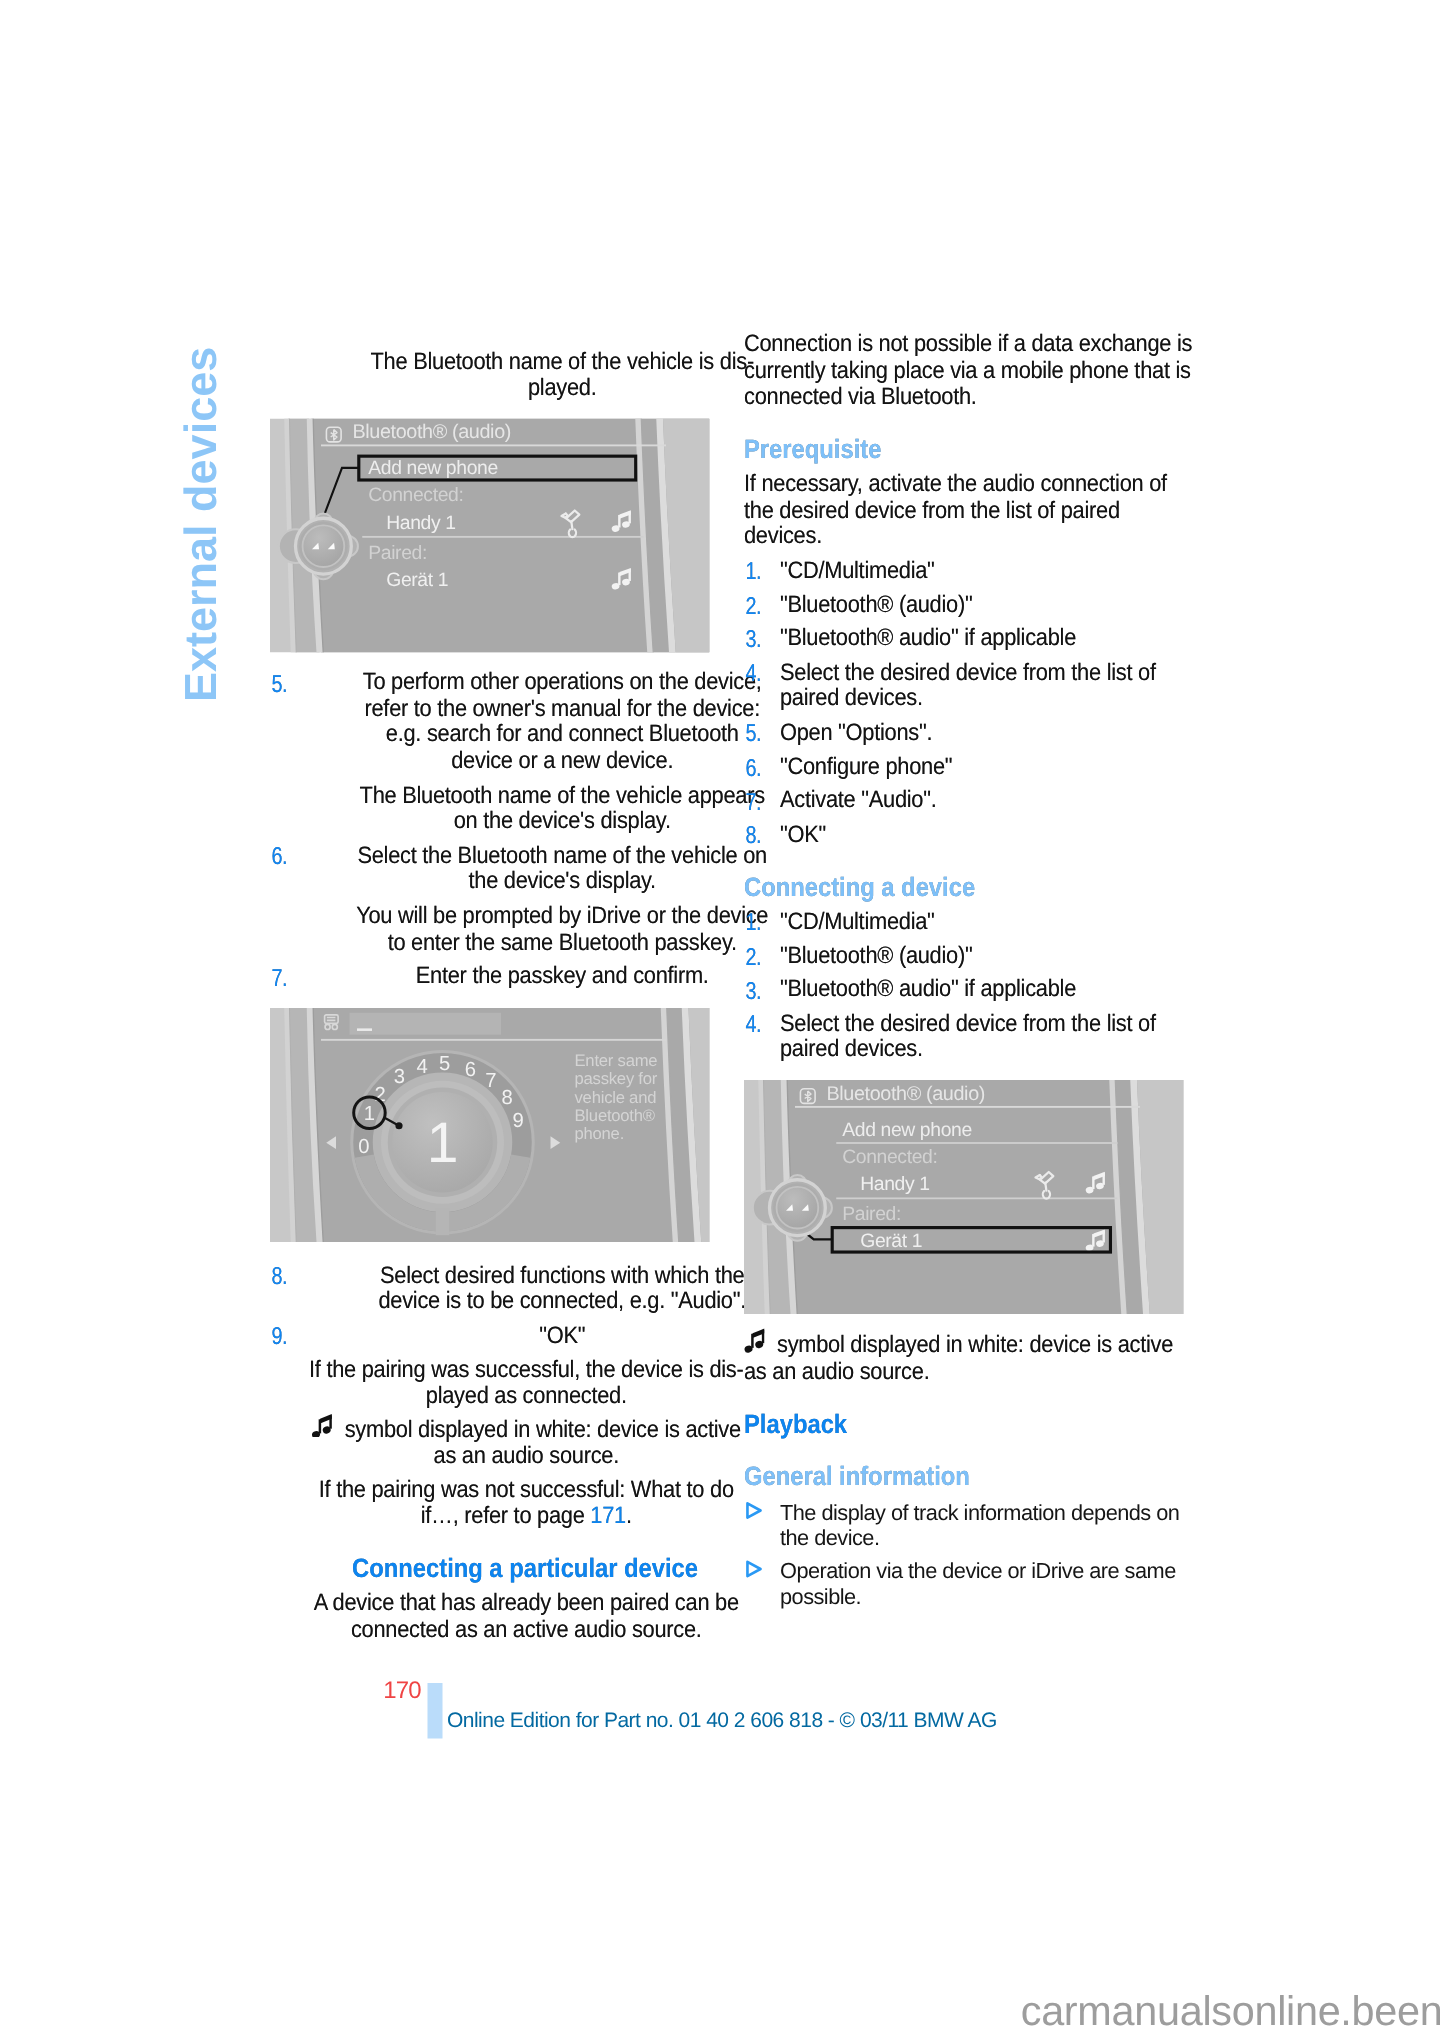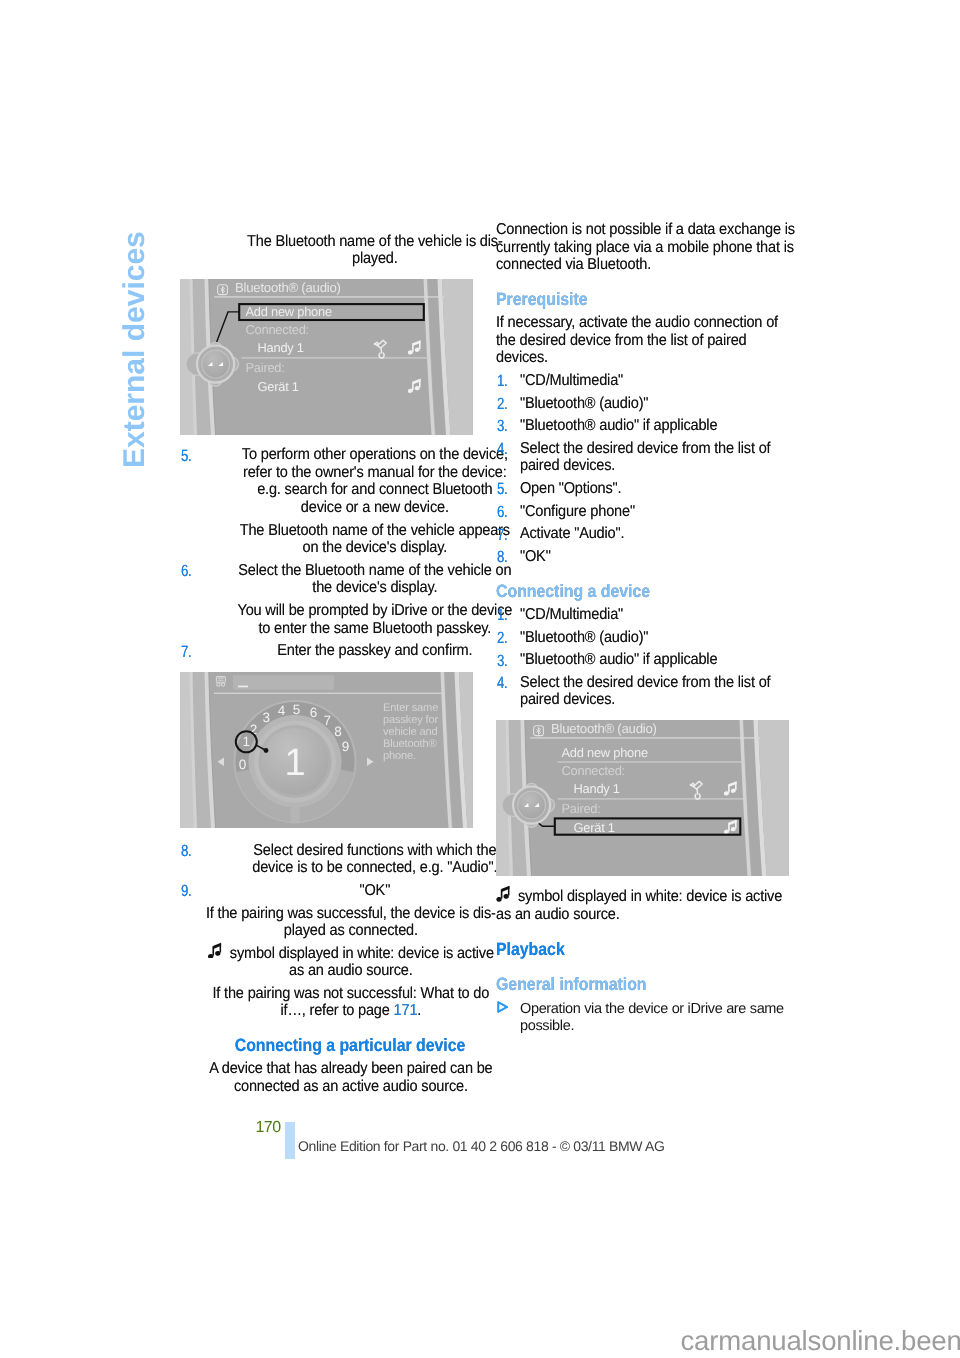--- a/index.html
+++ b/index.html
@@ -50,23 +50,23 @@
   .sp-h{margin-top:16.0px;}
   .sp-hp{margin-top:16.3px;}
   .sp-h2{margin-top:16.3px;}
   .sp-b{margin-top:5.3px;}
   .shot-slot{width:293px; height:156px; filter:blur(0.38px); margin:11.2px 0 11.5px 0;}
   #slot2{margin:12.3px 0 13.5px 0;}
   #slot3{margin:11.3px 0 12.3px 0;}
   .noteicon{display:inline-block;width:19.7px;height:0;margin:0;position:relative;top:0;overflow:visible;}
   .noteicon svg{display:block;position:absolute;left:0;top:-16.0px;}
 
-  .pagenum{position:absolute; left:255.5px; top:1120px; font-size:16px; color:#4d7c0f; letter-spacing:-0.55px; line-height:16px;}
+  .pagenum{position:absolute; left:255.5px; top:1120px; font-size:16px; color:#ef4444; letter-spacing:-0.55px; line-height:16px;}
   .fbar{position:absolute; left:285.4px; top:1122px; width:9.9px; height:37px; background:#badcfa;}
-  .footer{position:absolute; left:298px; top:1138px; font-size:14px; color:#404040; letter-spacing:-0.35px;}
+  .footer{position:absolute; left:298px; top:1138px; font-size:14px; color:#0369a1; letter-spacing:-0.35px;}
   .wm{position:absolute; left:680.5px; top:1327px; font-size:27.6px; color:#9d9d9d; letter-spacing:-0.2px; line-height:27px;}
 
   .lnk{color:#0a84f0;}
 </style>
 </head>
 <body>
 
 <div class="page">
   <div class="chapter">External devices</div>
 
@@ -343,21 +343,22 @@
               <ellipse cx="2.4" cy="12.4" rx="2.6" ry="2.1" transform="rotate(-14 2.4 12.4)"></ellipse>
               <ellipse cx="9.3" cy="9.7" rx="2.6" ry="2.1" transform="rotate(-14 9.3 9.7)"></ellipse>
             </g>
           </svg></span><span> symbol displayed in white: device is active
 as an audio source.</span></p>
     <p class="h1 sp-hp">Playback</p>
     <p class="h2 sp-h2">General information</p>
     <ul class="bullets" id="bul1">
         <li><span class="tri"><svg width="11" height="12" viewBox="0 0 11 12">
               <path d="M1.3,1.2 L10,6 L1.3,10.8 Z" fill="none" stroke="#2a99f4" stroke-width="1.75" stroke-linejoin="round"></path>
-            </svg></span></li>
+            </svg></span><span>The display of track information depends on
+the device.</span></li>
         <li><span class="tri"><svg width="11" height="12" viewBox="0 0 11 12">
               <path d="M1.3,1.2 L10,6 L1.3,10.8 Z" fill="none" stroke="#2a99f4" stroke-width="1.75" stroke-linejoin="round"></path>
             </svg></span><span>Operation via the device or iDrive are same
 possible.</span></li>
       </ul>
   </div>
   <div class="pagenum">170</div>
   <div class="fbar"></div>
   <div class="footer">Online Edition for Part no. 01 40 2 606 818 - © 03/11 BMW AG</div>
   <div class="wm">carmanualsonline.been</div>

